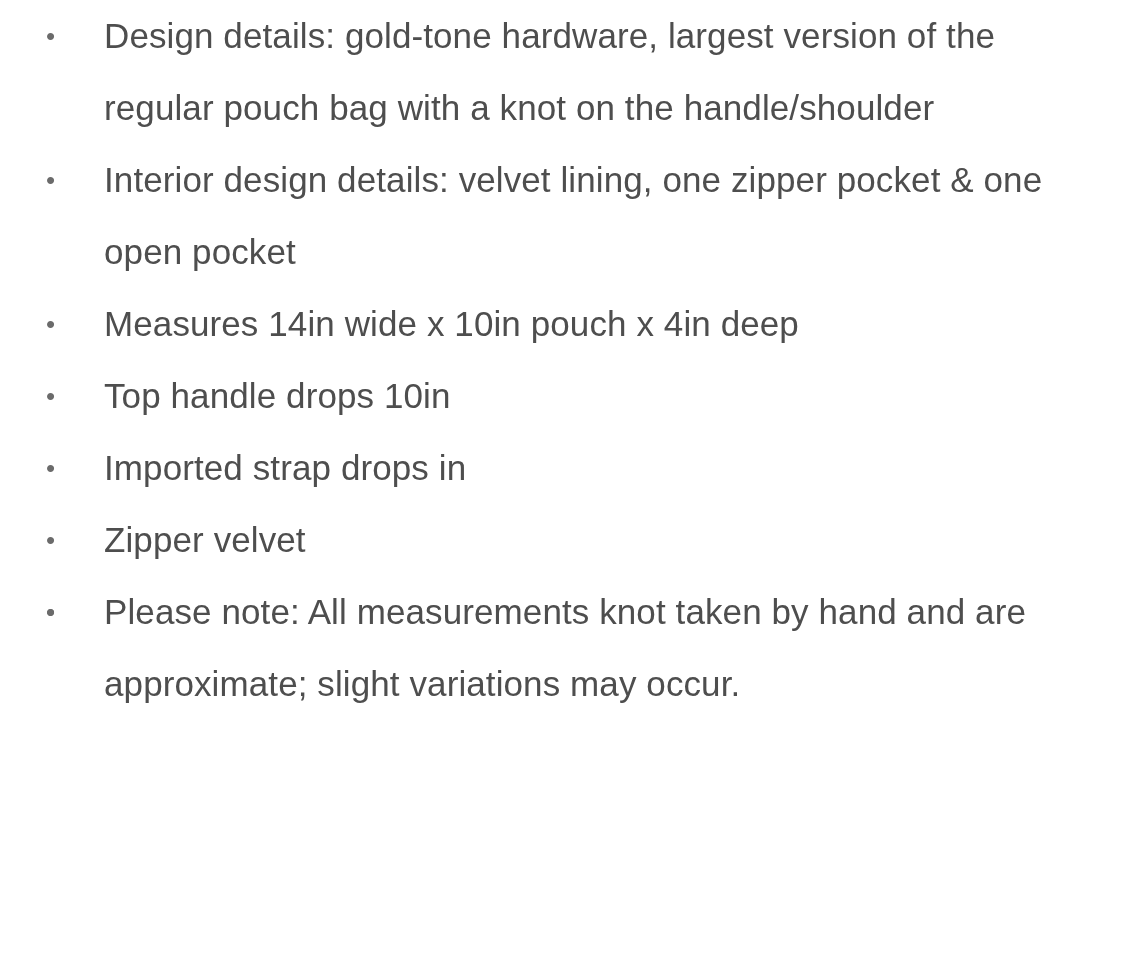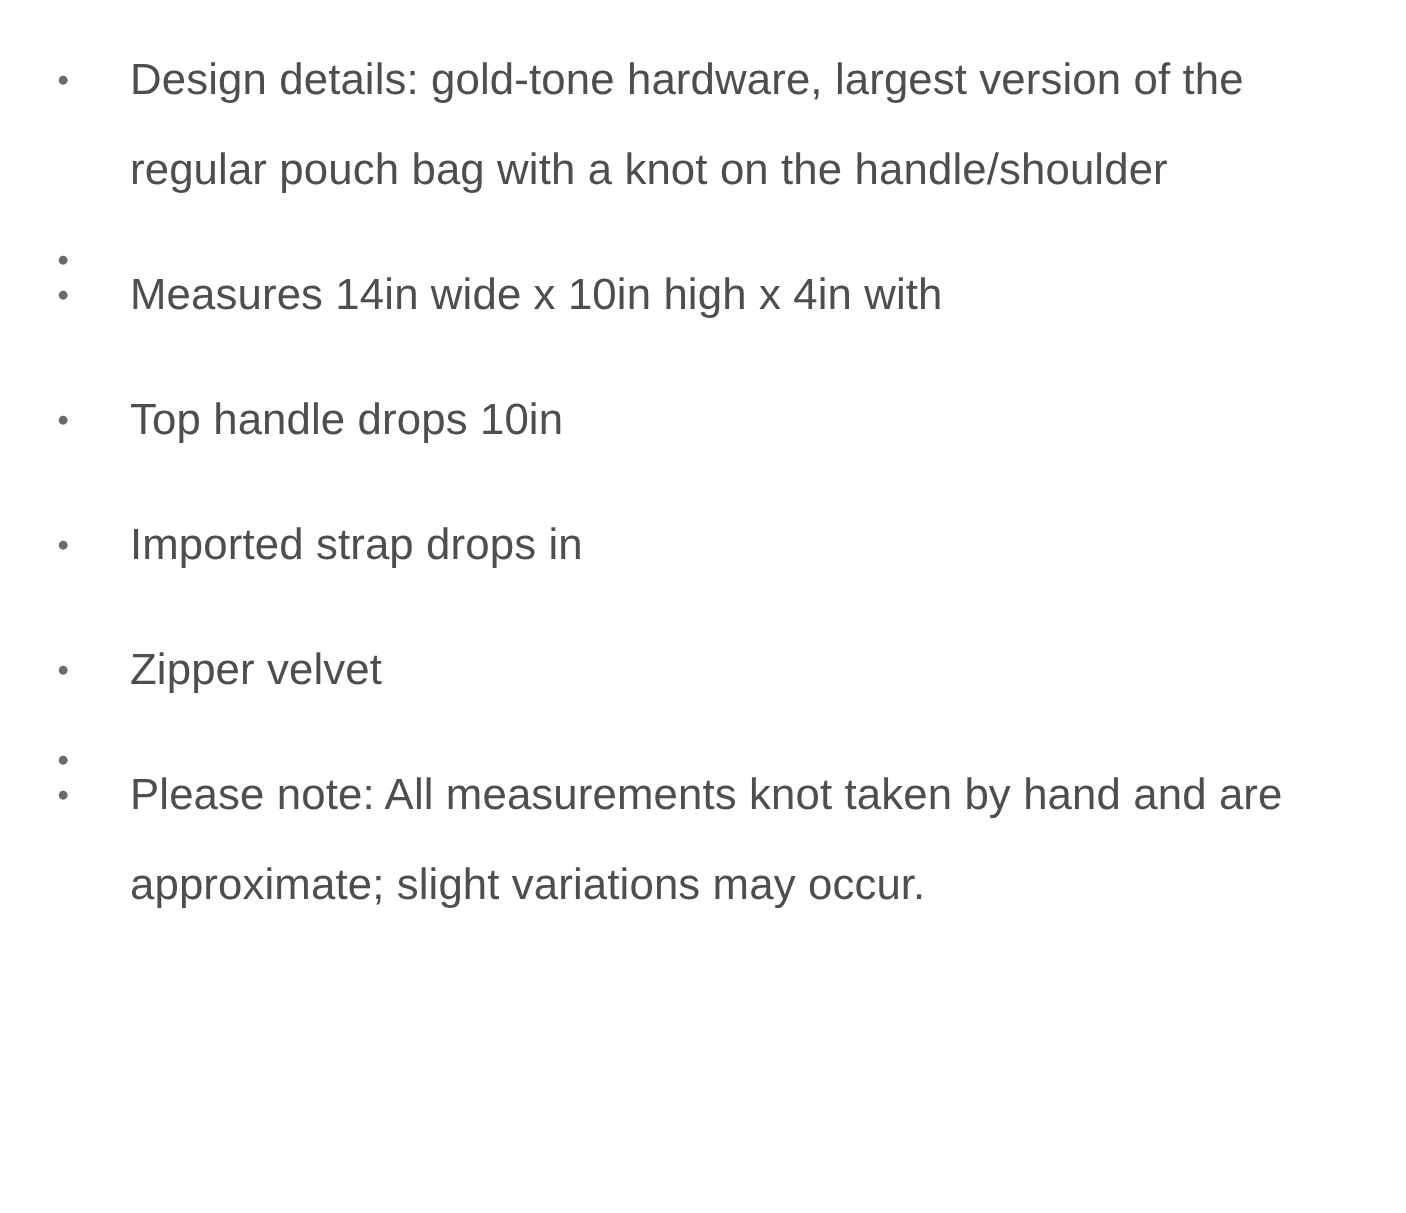--- a/index.html
+++ b/index.html
@@ -33,37 +33,37 @@
   .detail-item .bullet {
     position: absolute;
     left: 46px;
     top: 0;
     font-size: 26px;
     line-height: 72px;
     color: #6b6b6b;
   }
   .detail-item .text {
     display: block;
-    margin-top: 28px;
   }
 </style>
 </head>
 <body>
 
 <ul class="product-details">
   <li class="detail-item">
     <span class="bullet">•</span>
     <span class="text">Design details: gold-tone hardware, largest version of the regular pouch bag with a knot on the handle/shoulder</span>
   </li>
   <li class="detail-item">
     <span class="bullet">•</span>
+    <span class="text">Interior design details: velvet lining, one zipper pocket &amp; one open pocket</span>
   </li>
   <li class="detail-item">
     <span class="bullet">•</span>
-    <span class="text">Measures 14in wide x 10in high x 4in with</span>
+    <span class="text">Measures 14in wide x 10in pouch x 4in deep</span>
   </li>
   <li class="detail-item">
     <span class="bullet">•</span>
     <span class="text">Top handle drops 10in</span>
   </li>
   <li class="detail-item">
     <span class="bullet">•</span>
     <span class="text">Imported strap drops in</span>
   </li>
   <li class="detail-item">

